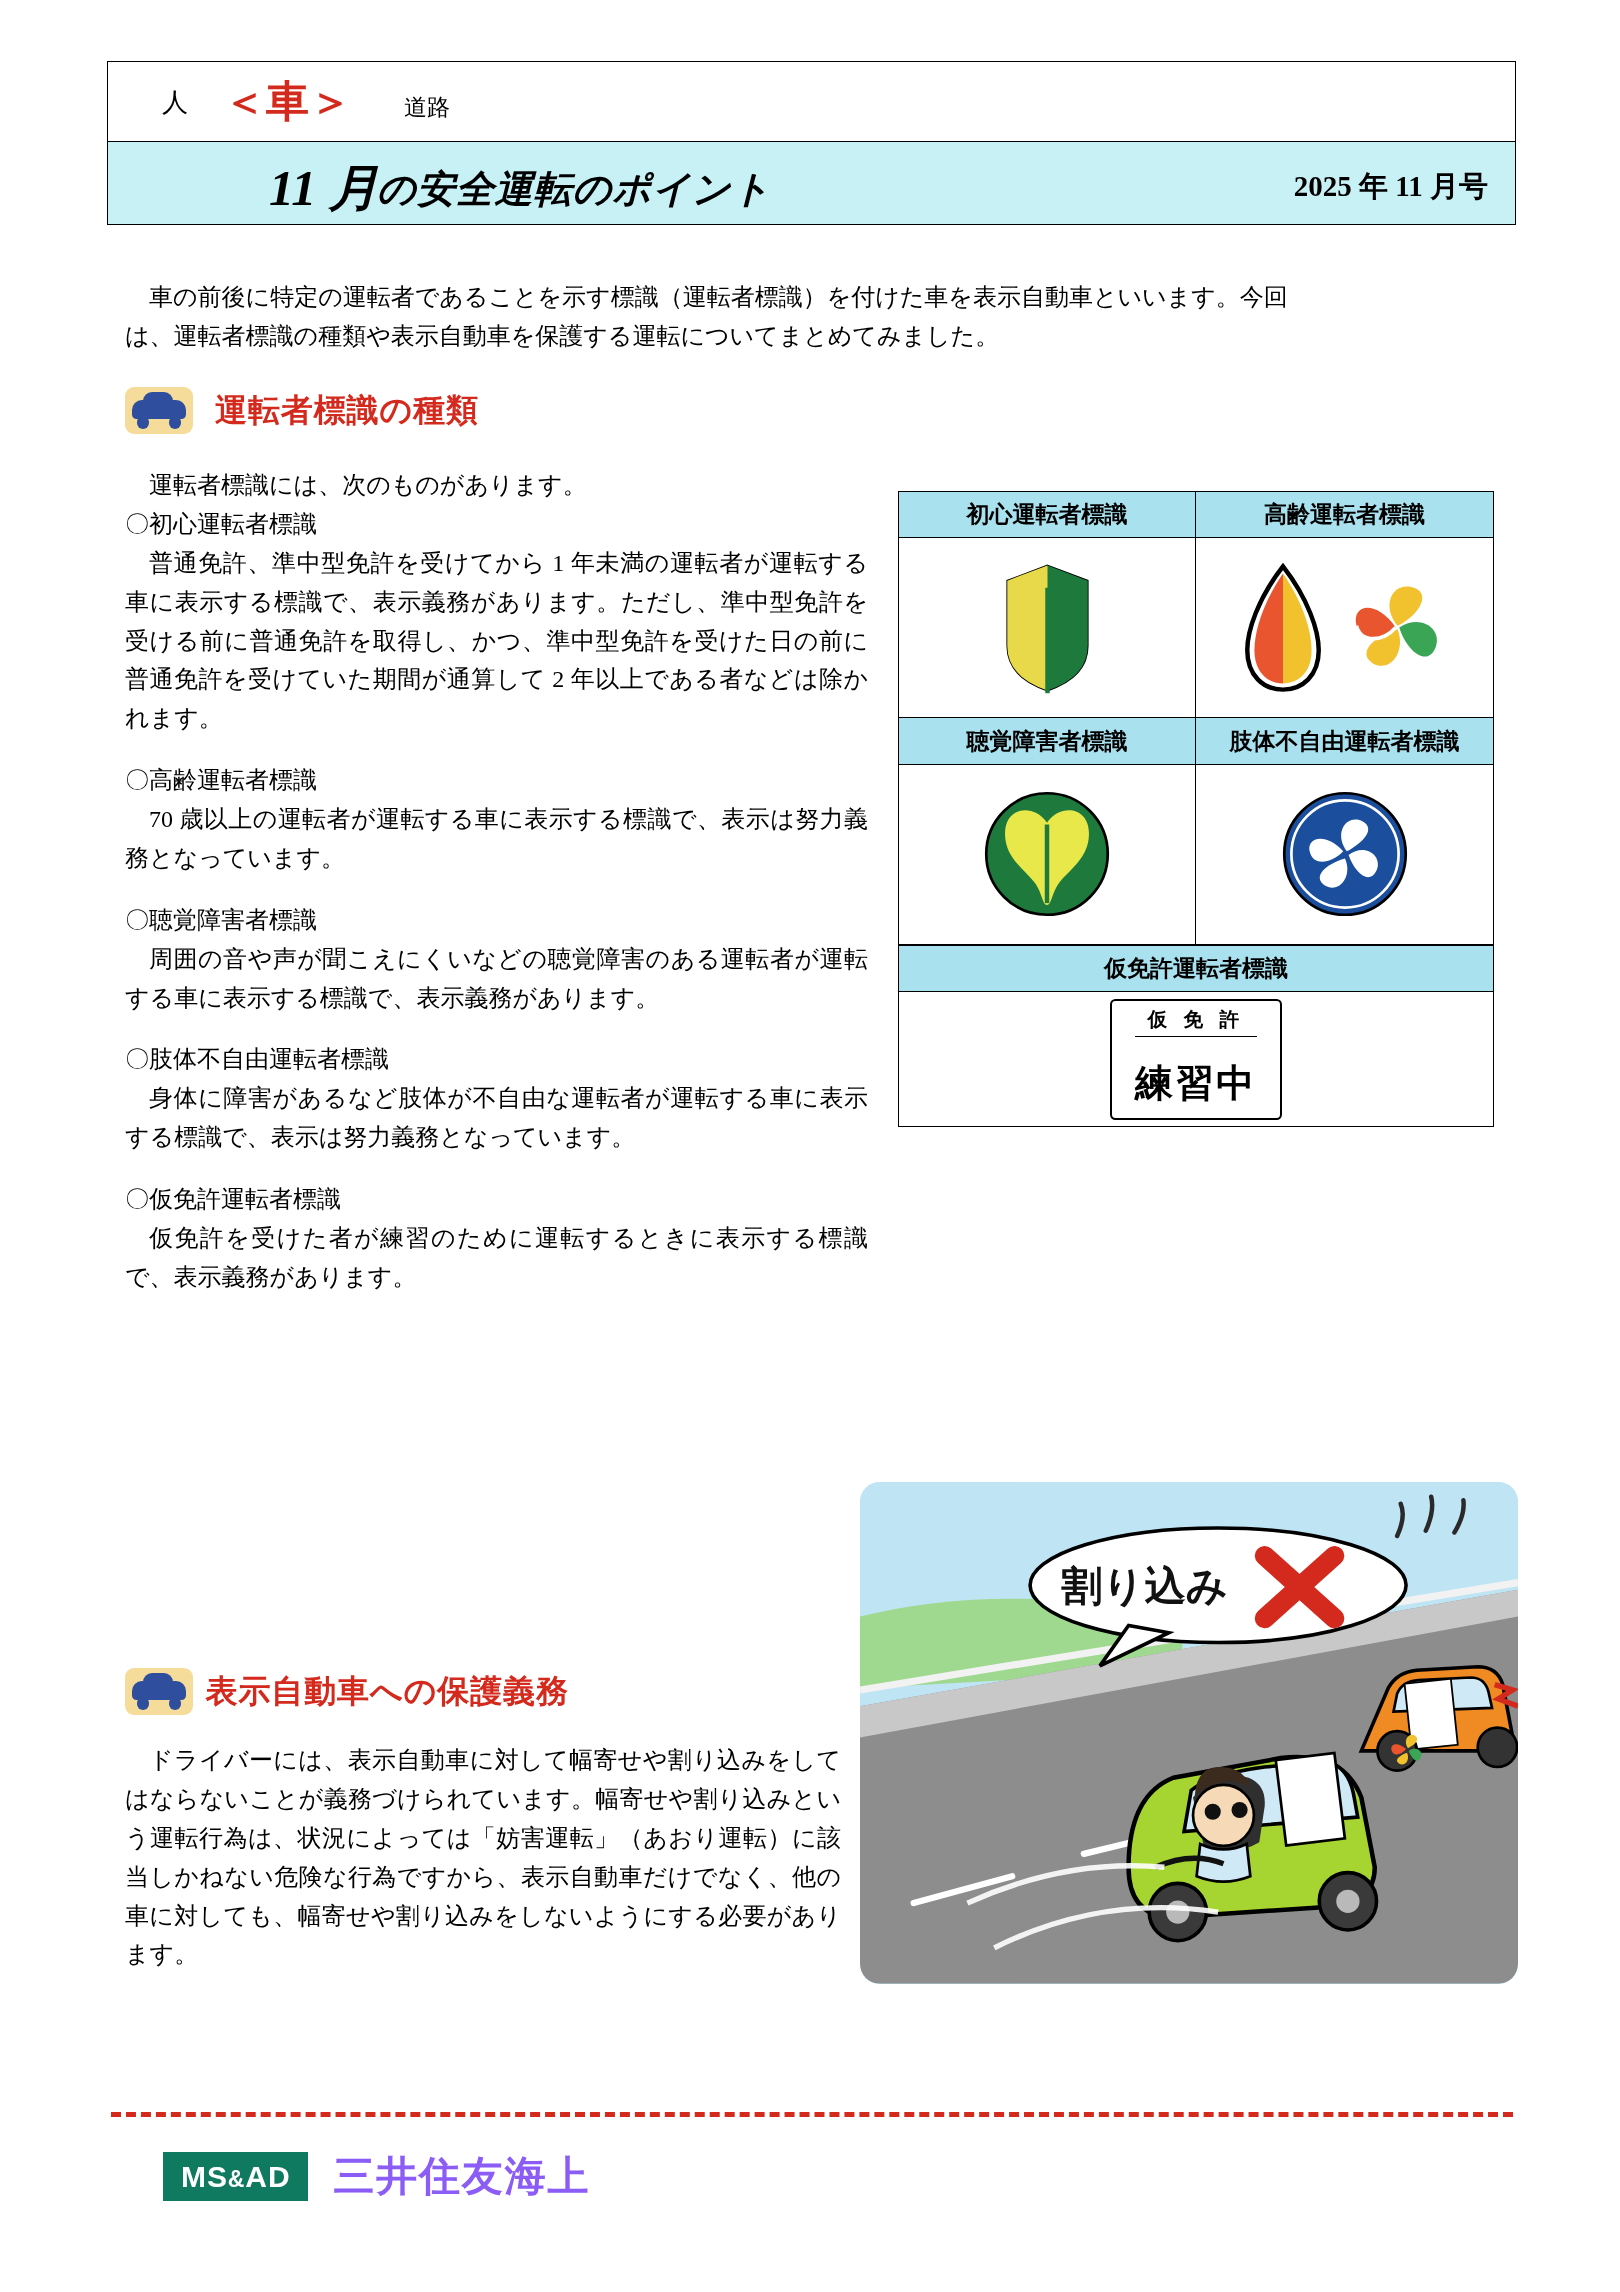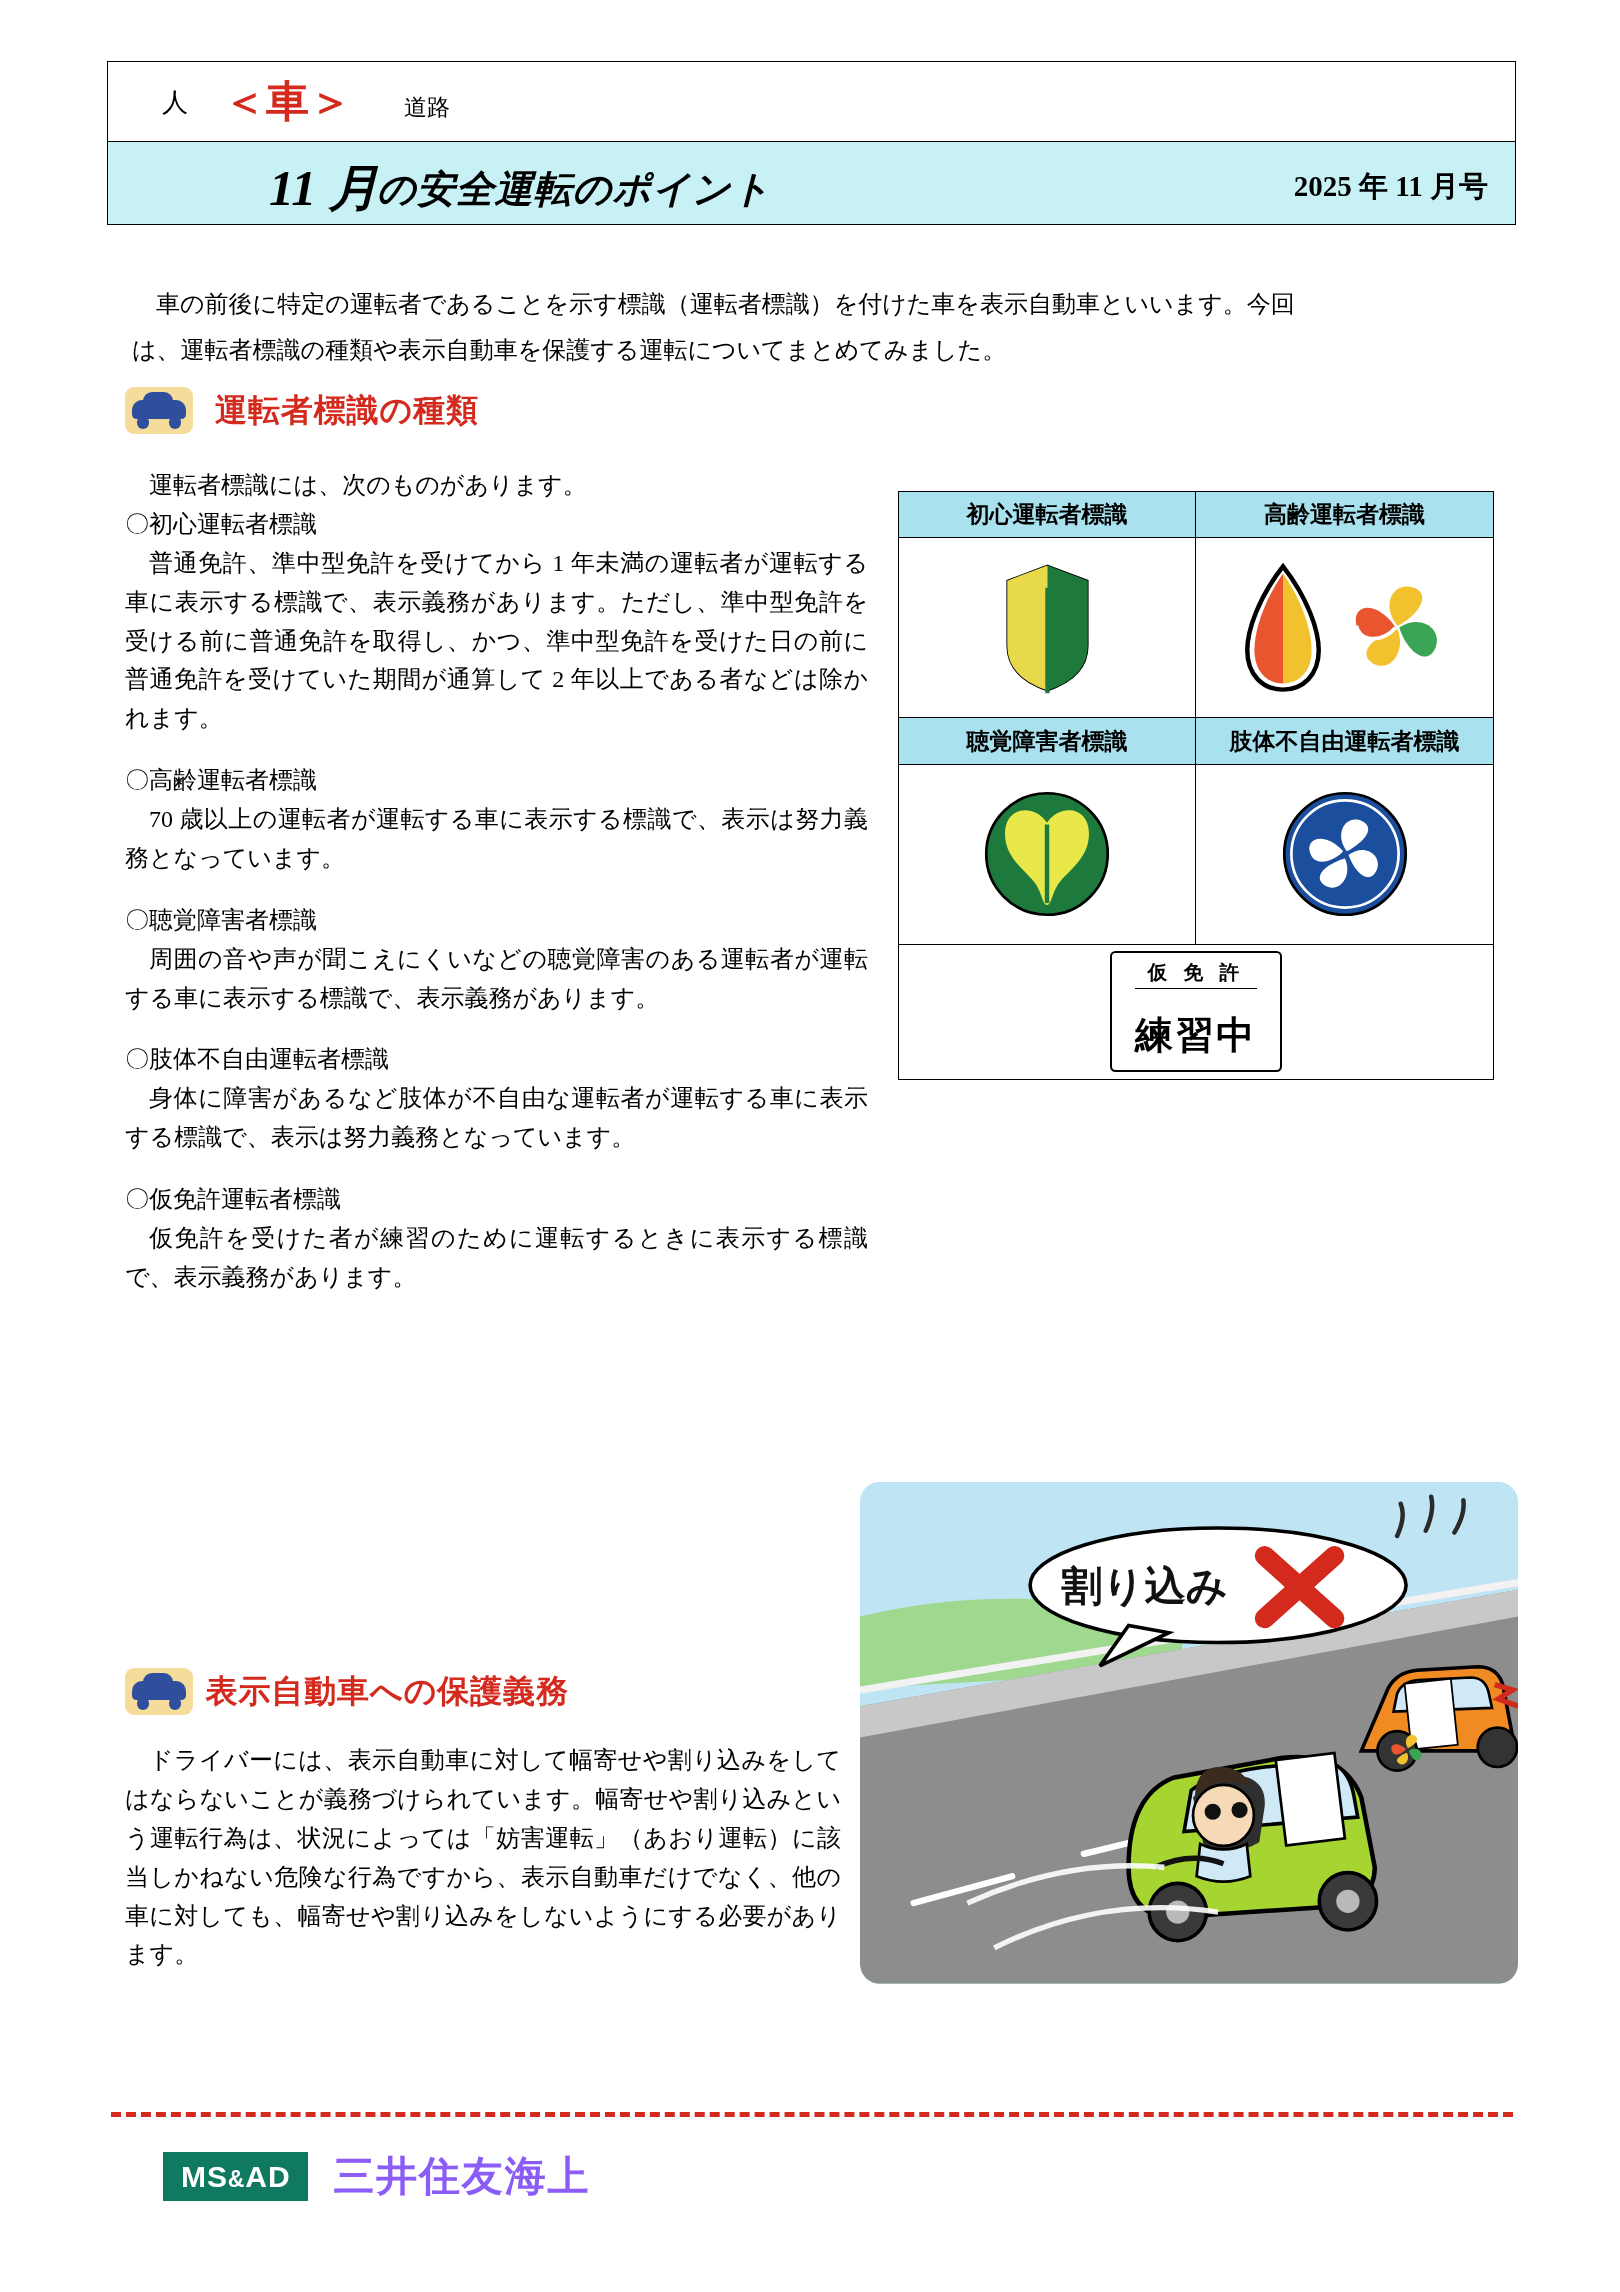--- a/index.html
+++ b/index.html
@@ -97,21 +97,21 @@
   
   .lead {
     position: absolute;
     left: 125px;
     top: 278px;
     width: 1370px;
     font-size: 24px;
     line-height: 1.62;
     text-align: justify;
   }
-  .lead p { margin: 7px; }
+  .lead p { margin: 0; }
   .lead .indent { text-indent: 24px; }
 
   
   .sec-head {
     position: absolute;
     display: flex;
     align-items: center;
     gap: 12.5px;
   }
   .sec-head .badge {
@@ -397,20 +397,21 @@
             <path d="M73 72 C54 50 30 56 36 74 C41 90 62 84 73 72 Z" fill="#fff"></path>
             <path d="M77 72 C62 52 76 30 94 38 C110 46 96 62 77 72 Z" fill="#fff"></path>
             <path d="M79 76 C98 62 118 78 110 94 C102 110 86 96 79 76 Z" fill="#fff"></path>
             <path d="M75 80 C84 100 68 120 52 110 C38 100 54 86 75 80 Z" fill="#fff"></path>
           </svg>
         </div>
       </div>
     </div>
 
     <div class="st-full">
+      <div class="st-head-full">仮免許運転者標識</div>
       <div class="st-body-full">
         <div class="plate">
           <div class="p-small">仮 免 許</div>
           <div class="p-big">練習中</div>
         </div>
       </div>
     </div>
   </div>
 
   <div class="sec-head" id="sec2">

